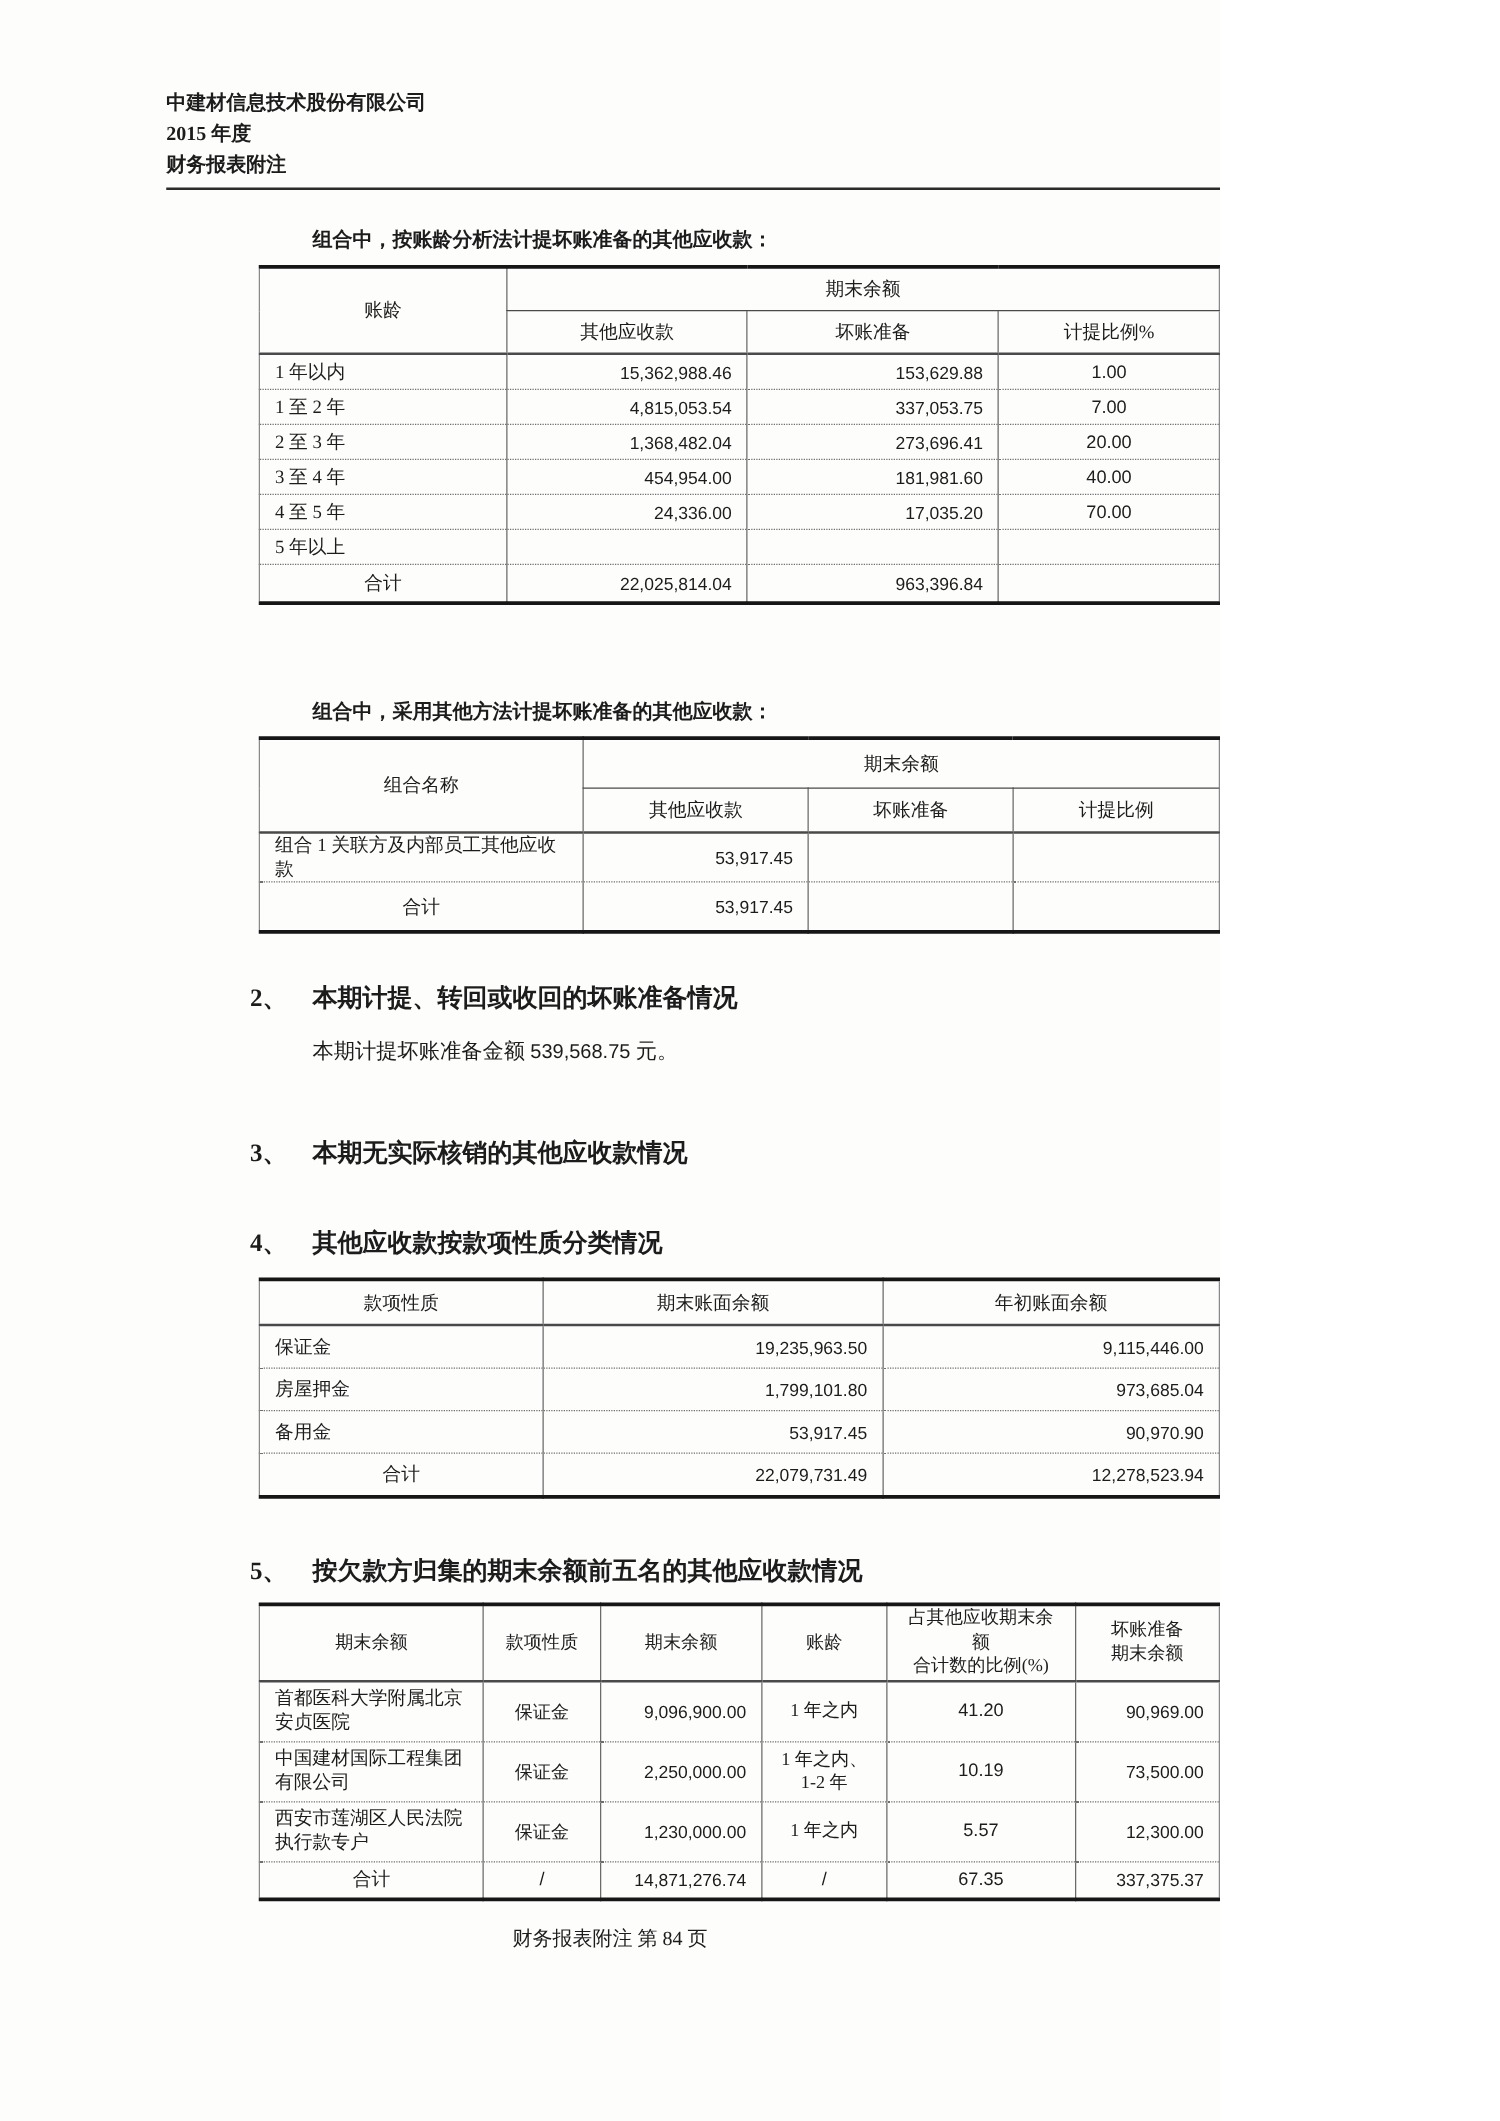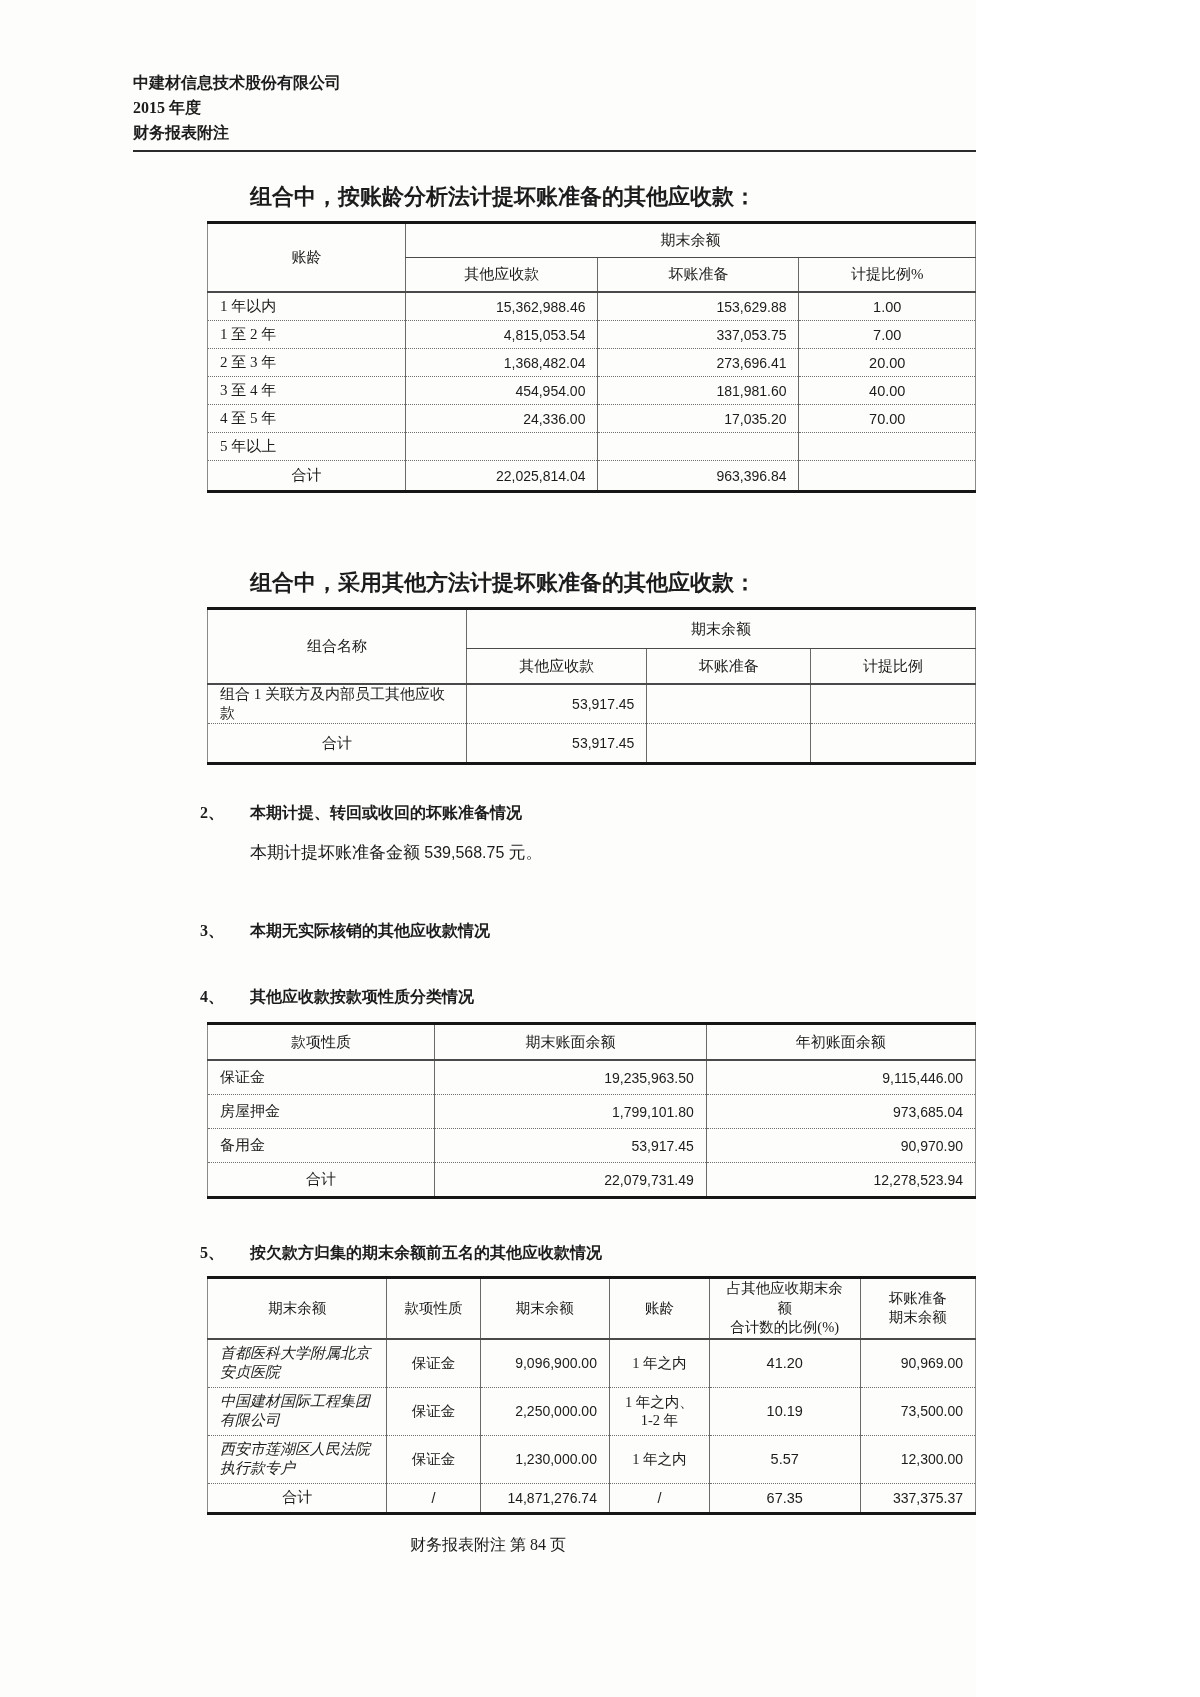--- a/index.html
+++ b/index.html
@@ -10,23 +10,23 @@
     color:#1c1c1c;
     font-family:"Liberation Serif","DejaVu Serif",serif;
     overflow:hidden;
     box-sizing:border-box;
   }
   
   .doc-header{padding-top:70px;margin-left:133px;font-size:16px;line-height:25px;font-weight:bold;}
   .doc-header .line{white-space:nowrap;}
   .rule{margin-left:133px;margin-top:5px;width:947px;border-top:2px solid #2b2b2b;height:0;}
   
-  .tbl-title{margin:30px 0 9px 250px;font-size:22px;font-weight:bold;}
+  .tbl-title{margin:30px 0 9px 250px;font-size:16px;font-weight:bold;}
   .tbl-title.second{margin-top:75px;}
-  .sec{margin-left:200px;font-size:16px;font-weight:bold;}
+  .sec{margin-left:200px;font-size:20px;font-weight:bold;}
   .sec .no{display:inline-block;width:50px;}
   .sec2{margin-top:38px;}
   .sec3{margin-top:57px;}
   .sec4{margin-top:45px;}
   .sec5{margin-top:44px;}
   .para{margin:17px 0 0 250px;font-size:17px;}
   .para .amount{font-family:"Liberation Sans","DejaVu Sans",sans-serif;font-size:16px;}
   
   table.fin{
     border-collapse:collapse;table-layout:fixed;
@@ -64,21 +64,21 @@
   .t3{margin-top:14px;}
   .t3 tr.onehead td{height:34px;}
   .t3 tr.data td{height:33px;}
   .t3 tr.total td{height:33px;}
   
   .t4{margin-top:12px;}
   .t4 tr.onehead td{height:52px;}
   .t4 tr.data td{height:43px;}
   .t4 tr.total td{height:28px;}
   .t4 .c-head{font-size:14.5px;line-height:1.35;}
-  .t4 .lbl{line-height:19px;padding-top:2px;padding-bottom:2px;font-style:italic;}
+  .t4 .lbl{line-height:19px;padding-top:2px;padding-bottom:2px;}
   .t4 .age{text-align:center;font-size:14.5px;line-height:18px;}
   
   .footer{margin-top:20px;text-align:center;font-size:16px;}
 </style>
 </head>
 <body>
 
 <div class="page">
 
   <div class="doc-header">

